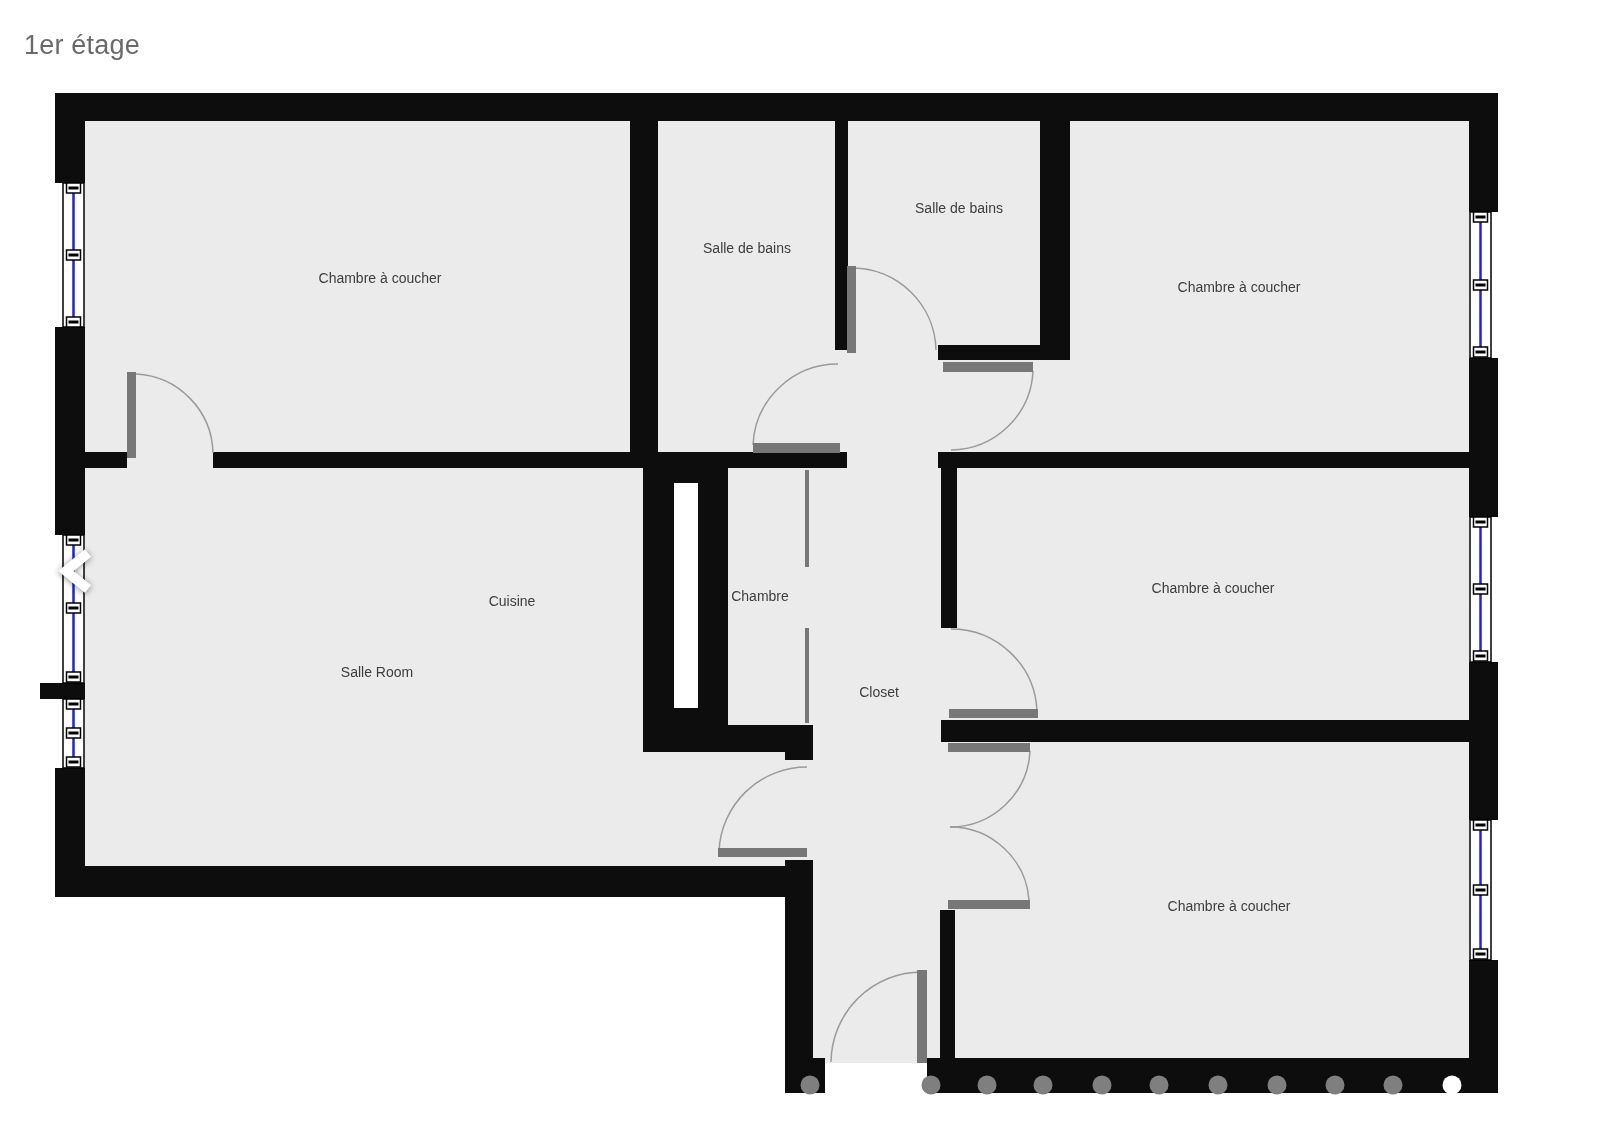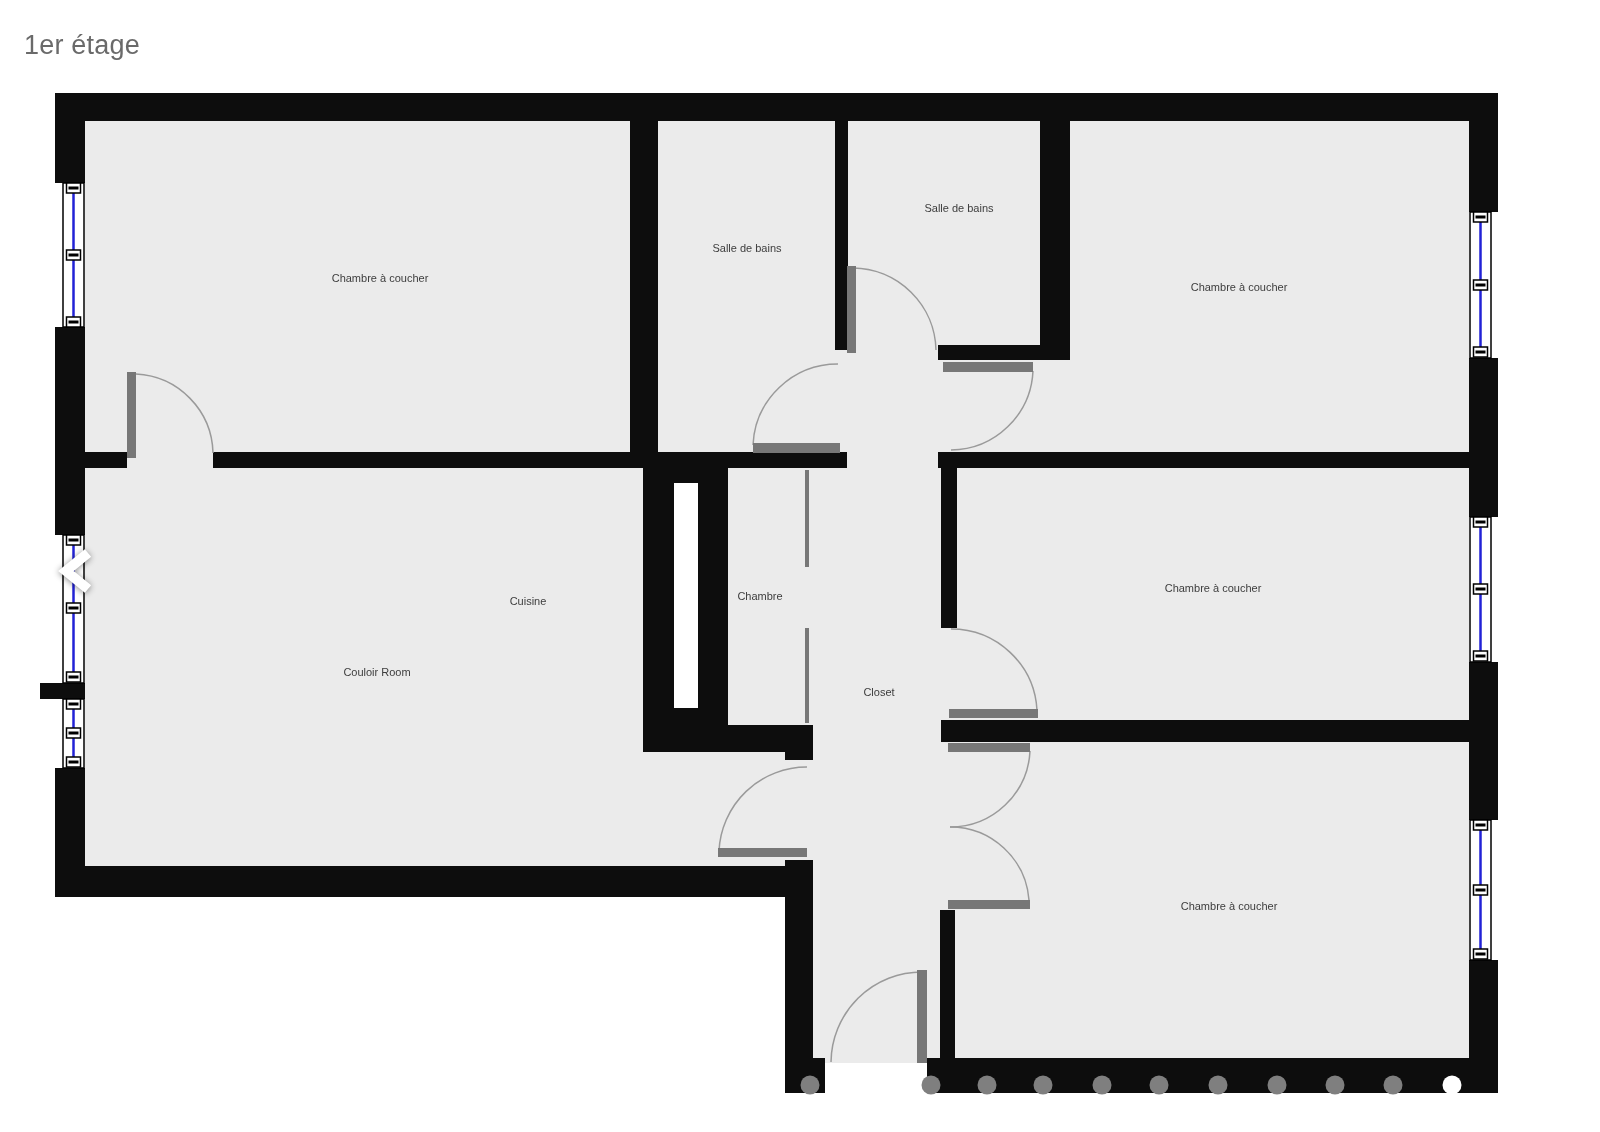--- a/index.html
+++ b/index.html
@@ -8,21 +8,21 @@
     font-family:"Liberation Sans","DejaVu Sans",sans-serif;overflow:hidden;
   }
   .floor-title{
     position:absolute;left:24px;top:30px;
     font-size:27px;font-weight:400;color:var(--title-text,#6a6a6a);
     letter-spacing:0.2px;
   }
   .plan-svg{position:absolute;left:0;top:0;}
   .room-label{
     position:absolute;transform:translate(-50%,-50%);
-    font-size:11px;color:var(--label-text,#3d3d3d);white-space:nowrap;
+    font-size:14px;color:var(--label-text,#3d3d3d);white-space:nowrap;
   }
   .prev-btn{
     position:absolute;left:52px;top:544px;width:48px;height:54px;
     background:transparent;border:none;padding:0;cursor:pointer;
   }
   .prev-btn svg{filter:drop-shadow(0 1px 3px rgba(0,0,0,.45));}
 </style>
 </head>
 <body>
 
@@ -159,23 +159,23 @@
       <circle cx="1335" cy="1085" r="9.5" fill="var(--post-gray,#7f7f7f)"></circle>
       <circle cx="1393" cy="1085" r="9.5" fill="var(--post-gray,#7f7f7f)"></circle>
       <circle cx="1452" cy="1085" r="9.5" fill="var(--post-highlight,#fff)"></circle>
     </g>
   </svg>
 
   <div class="room-label" style="left:380px;top:278px">Chambre à coucher</div>
   <div class="room-label" style="left:747px;top:248px">Salle de bains</div>
   <div class="room-label" style="left:959px;top:208px">Salle de bains</div>
   <div class="room-label" style="left:1239px;top:287px">Chambre à coucher</div>
-  <div class="room-label" style="left:528px;top:601px">Cuisine</div>
+  <div class="room-label" style="left:512px;top:601px">Cuisine</div>
   <div class="room-label" style="left:760px;top:596px">Chambre</div>
-  <div class="room-label" style="left:377px;top:672px">Couloir Room</div>
+  <div class="room-label" style="left:377px;top:672px">Salle Room</div>
   <div class="room-label" style="left:879px;top:692px">Closet</div>
   <div class="room-label" style="left:1213px;top:588px">Chambre à coucher</div>
   <div class="room-label" style="left:1229px;top:906px">Chambre à coucher</div>
 
   <button class="prev-btn" aria-label="previous">
     <span>
       <svg width="48" height="54" viewBox="0 0 48 54">
         <path d="M36 9 L14 27 L36 45" fill="none" stroke="var(--nav-arrow,#fff)" stroke-width="10" stroke-linejoin="miter" stroke-linecap="butt"></path>
       </svg>
     </span>

